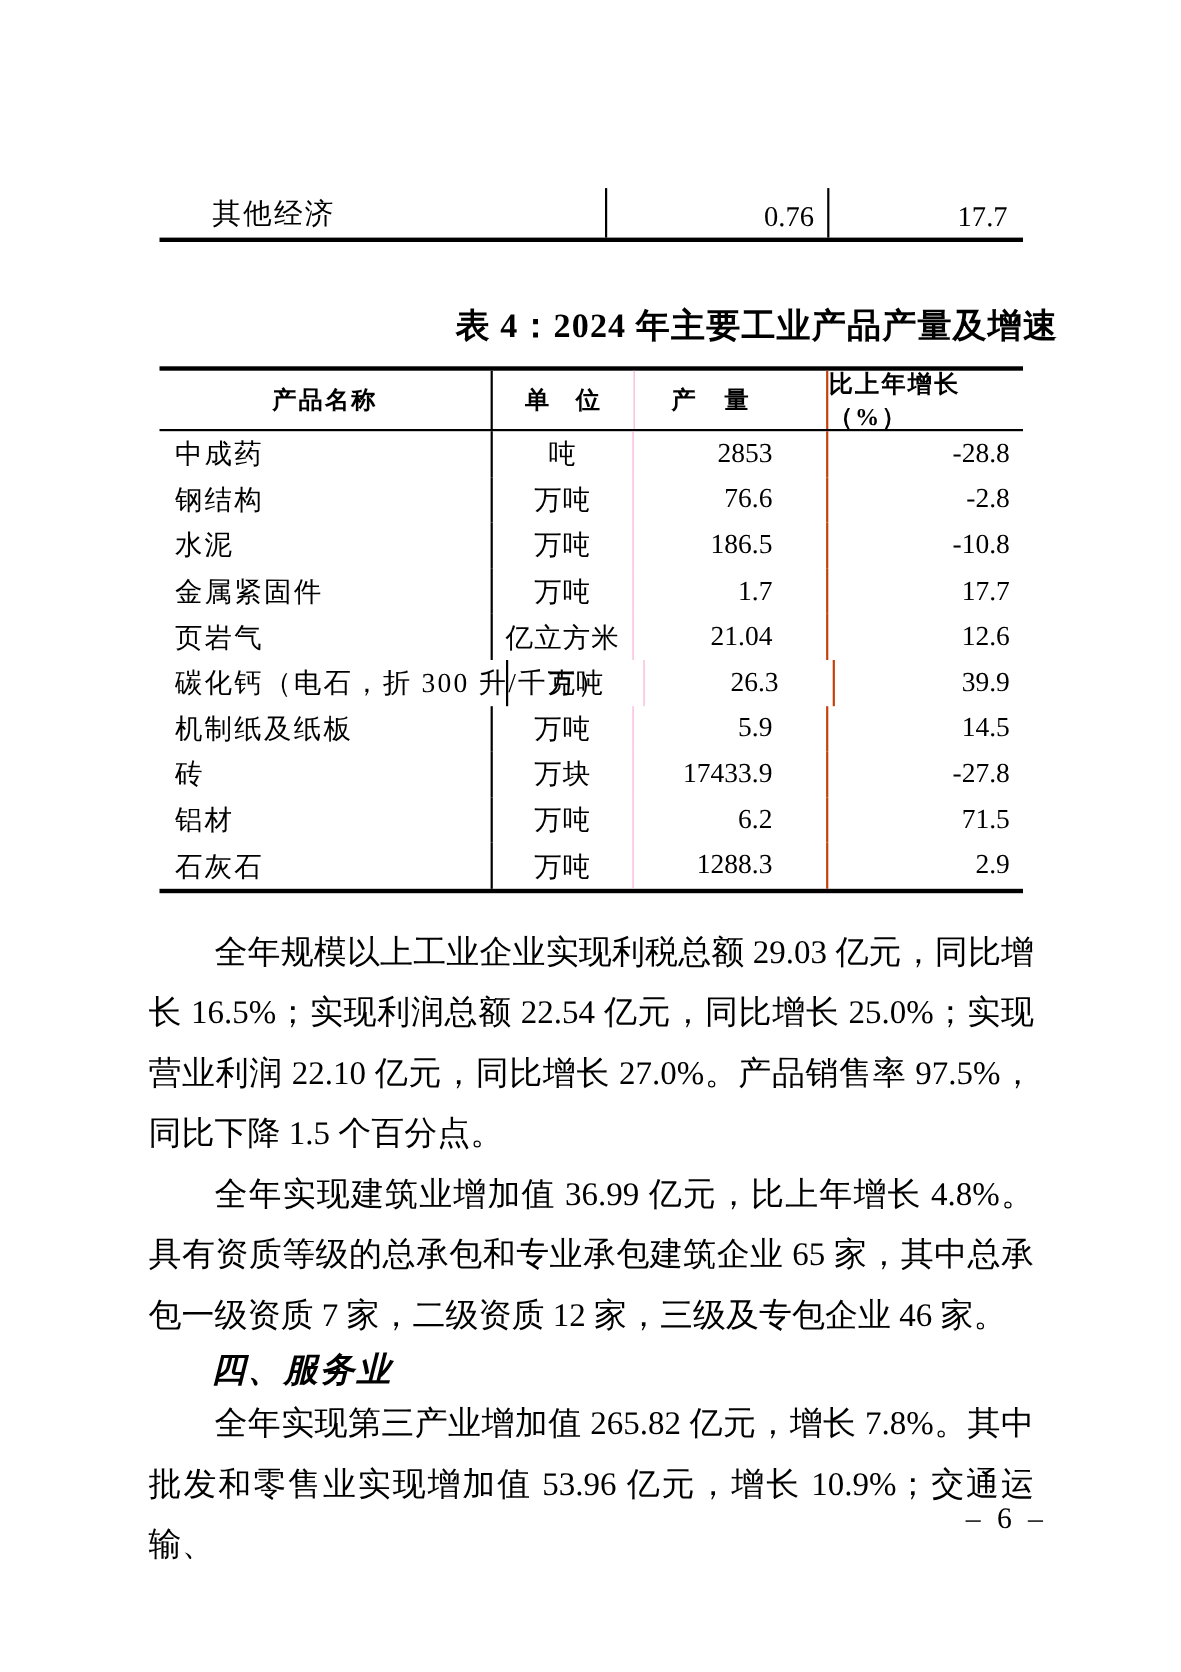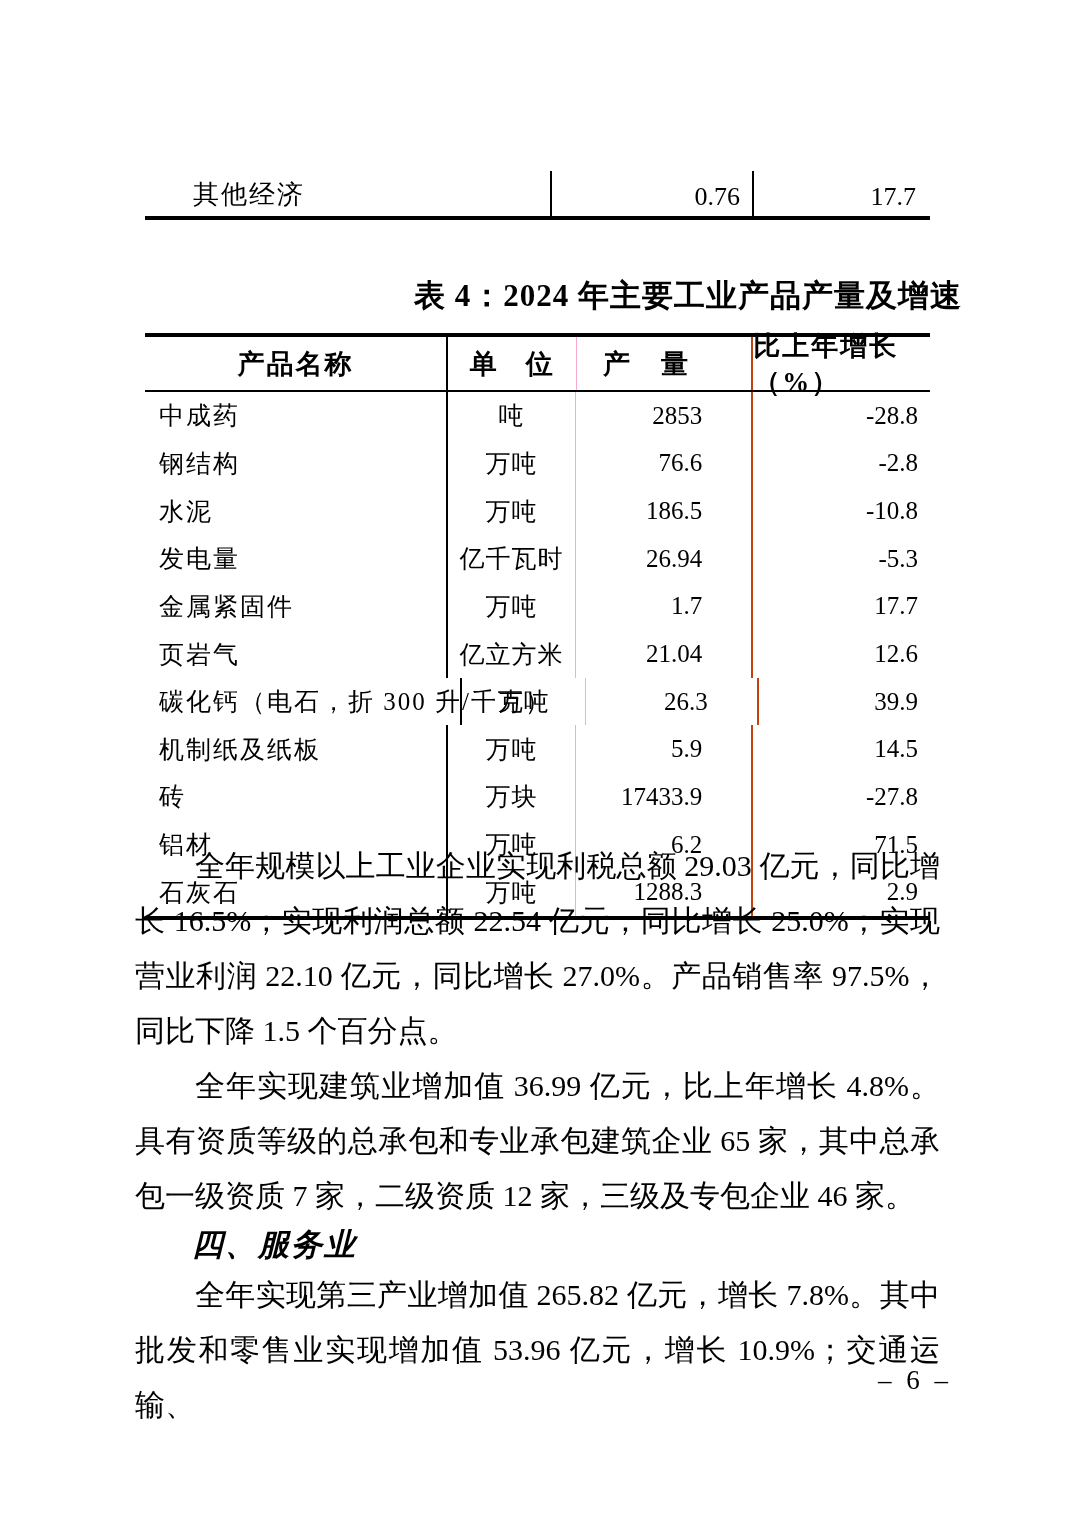--- a/index.html
+++ b/index.html
@@ -34,27 +34,27 @@
   }
 
   
   .table4{
     position:absolute;left:145px;top:333px;width:785px;
     border-top:4px solid #000;border-bottom:4px solid #000;
     box-sizing:content-box;
   }
   .thead{
     display:flex;height:53px;border-bottom:2px solid #000;
-    font-weight:bold;font-size:27px;
+    font-weight:bold;font-size:22px;
   }
   .hcell{
     display:flex;align-items:center;justify-content:center;
     box-sizing:border-box;letter-spacing:2px;
   }
-  .tbody{height:524px;display:flex;flex-direction:column;}
+  .tbody{height:416px;display:flex;flex-direction:column;}
   .trow{display:flex;flex:1;}
   .tcell{
     display:flex;align-items:center;box-sizing:border-box;
     font-size:25px;white-space:nowrap;
   }
   .c1{width:315px;padding-left:14px;letter-spacing:2px;}
   .c2{width:136px;border-left:2px solid #000;justify-content:center;letter-spacing:1px;}
   .c3{width:147px;border-left:1px solid #f9a8d4;justify-content:flex-end;padding-right:14px;}
   .c4{width:187px;border-left:2px solid #c2410c;justify-content:flex-end;padding-right:12px;margin-left:35px;}
   .hcell.c1,.hcell.c2,.hcell.c3,.hcell.c4{justify-content:center;padding:0;}
@@ -113,26 +113,20 @@
           <div class="tcell c3">76.6</div>
           <div class="tcell c4">-2.8</div>
         </div>
         <div class="trow">
           <div class="tcell c1">水泥</div>
           <div class="tcell c2">万吨</div>
           <div class="tcell c3">186.5</div>
           <div class="tcell c4">-10.8</div>
         </div>
         <div class="trow">
-          <div class="tcell c1">发电量</div>
-          <div class="tcell c2">亿千瓦时</div>
-          <div class="tcell c3">26.94</div>
-          <div class="tcell c4">-5.3</div>
-        </div>
-        <div class="trow">
           <div class="tcell c1">金属紧固件</div>
           <div class="tcell c2">万吨</div>
           <div class="tcell c3">1.7</div>
           <div class="tcell c4">17.7</div>
         </div>
         <div class="trow">
           <div class="tcell c1">页岩气</div>
           <div class="tcell c2">亿立方米</div>
           <div class="tcell c3">21.04</div>
           <div class="tcell c4">12.6</div>

